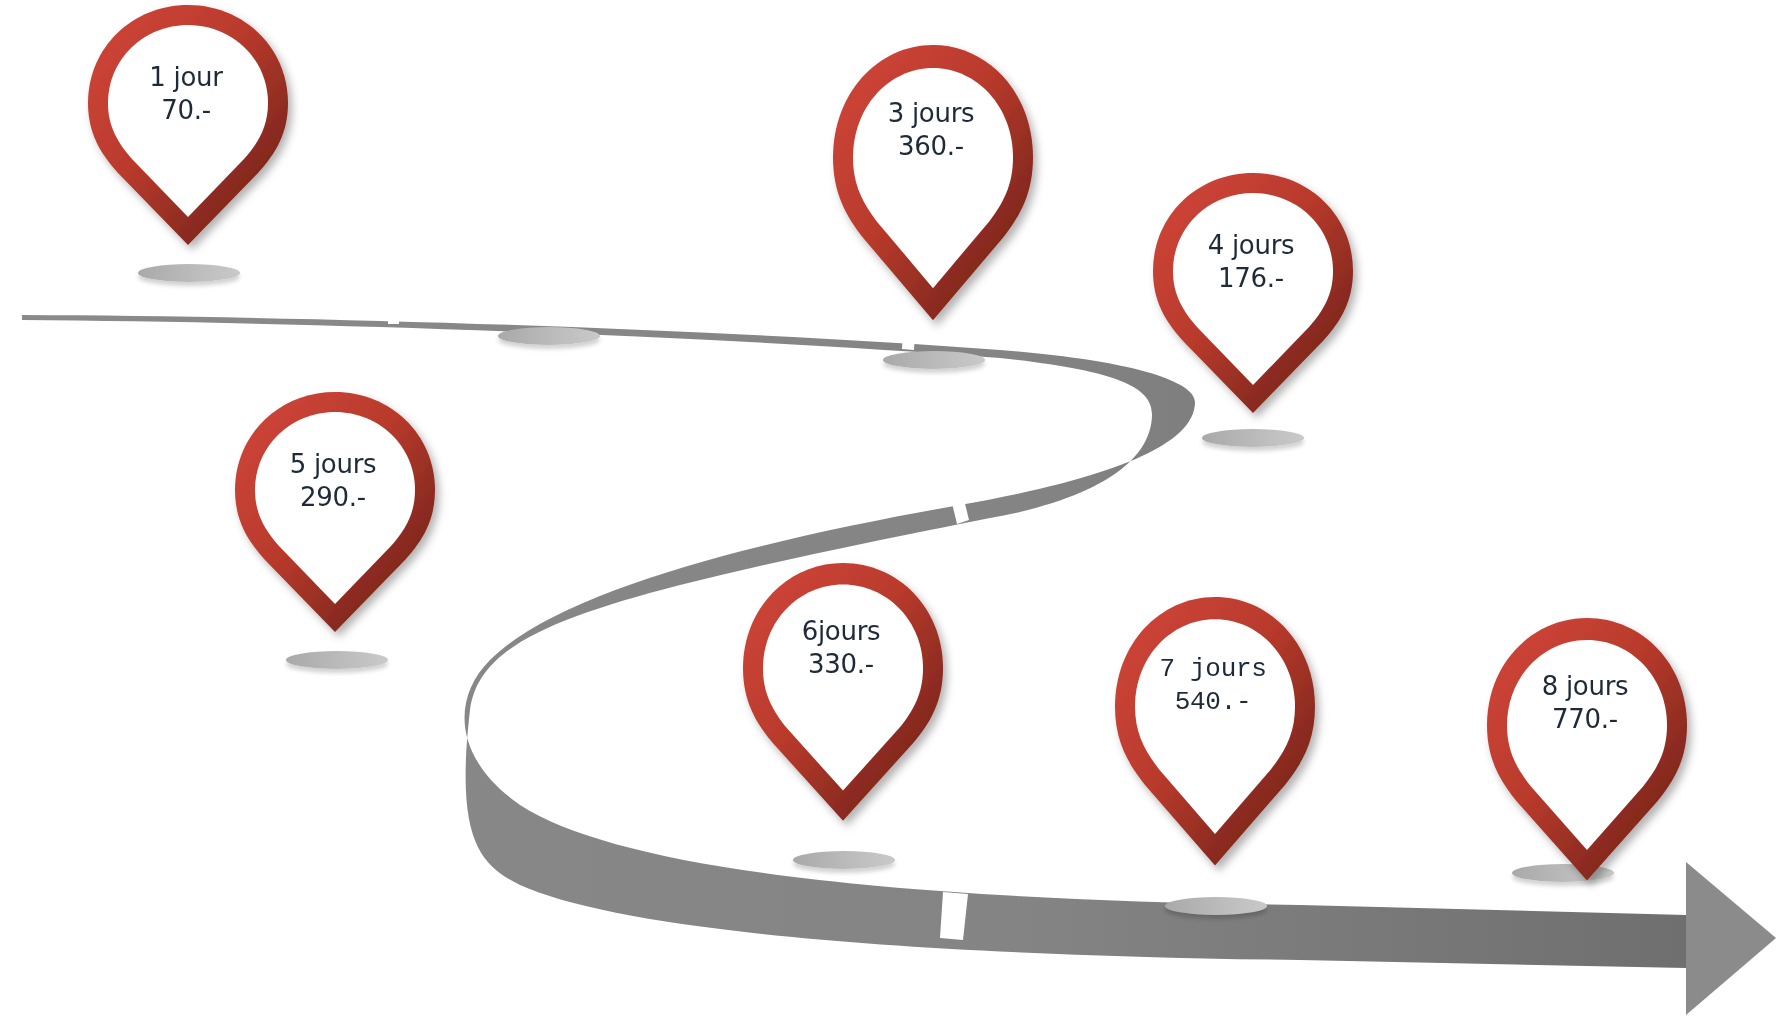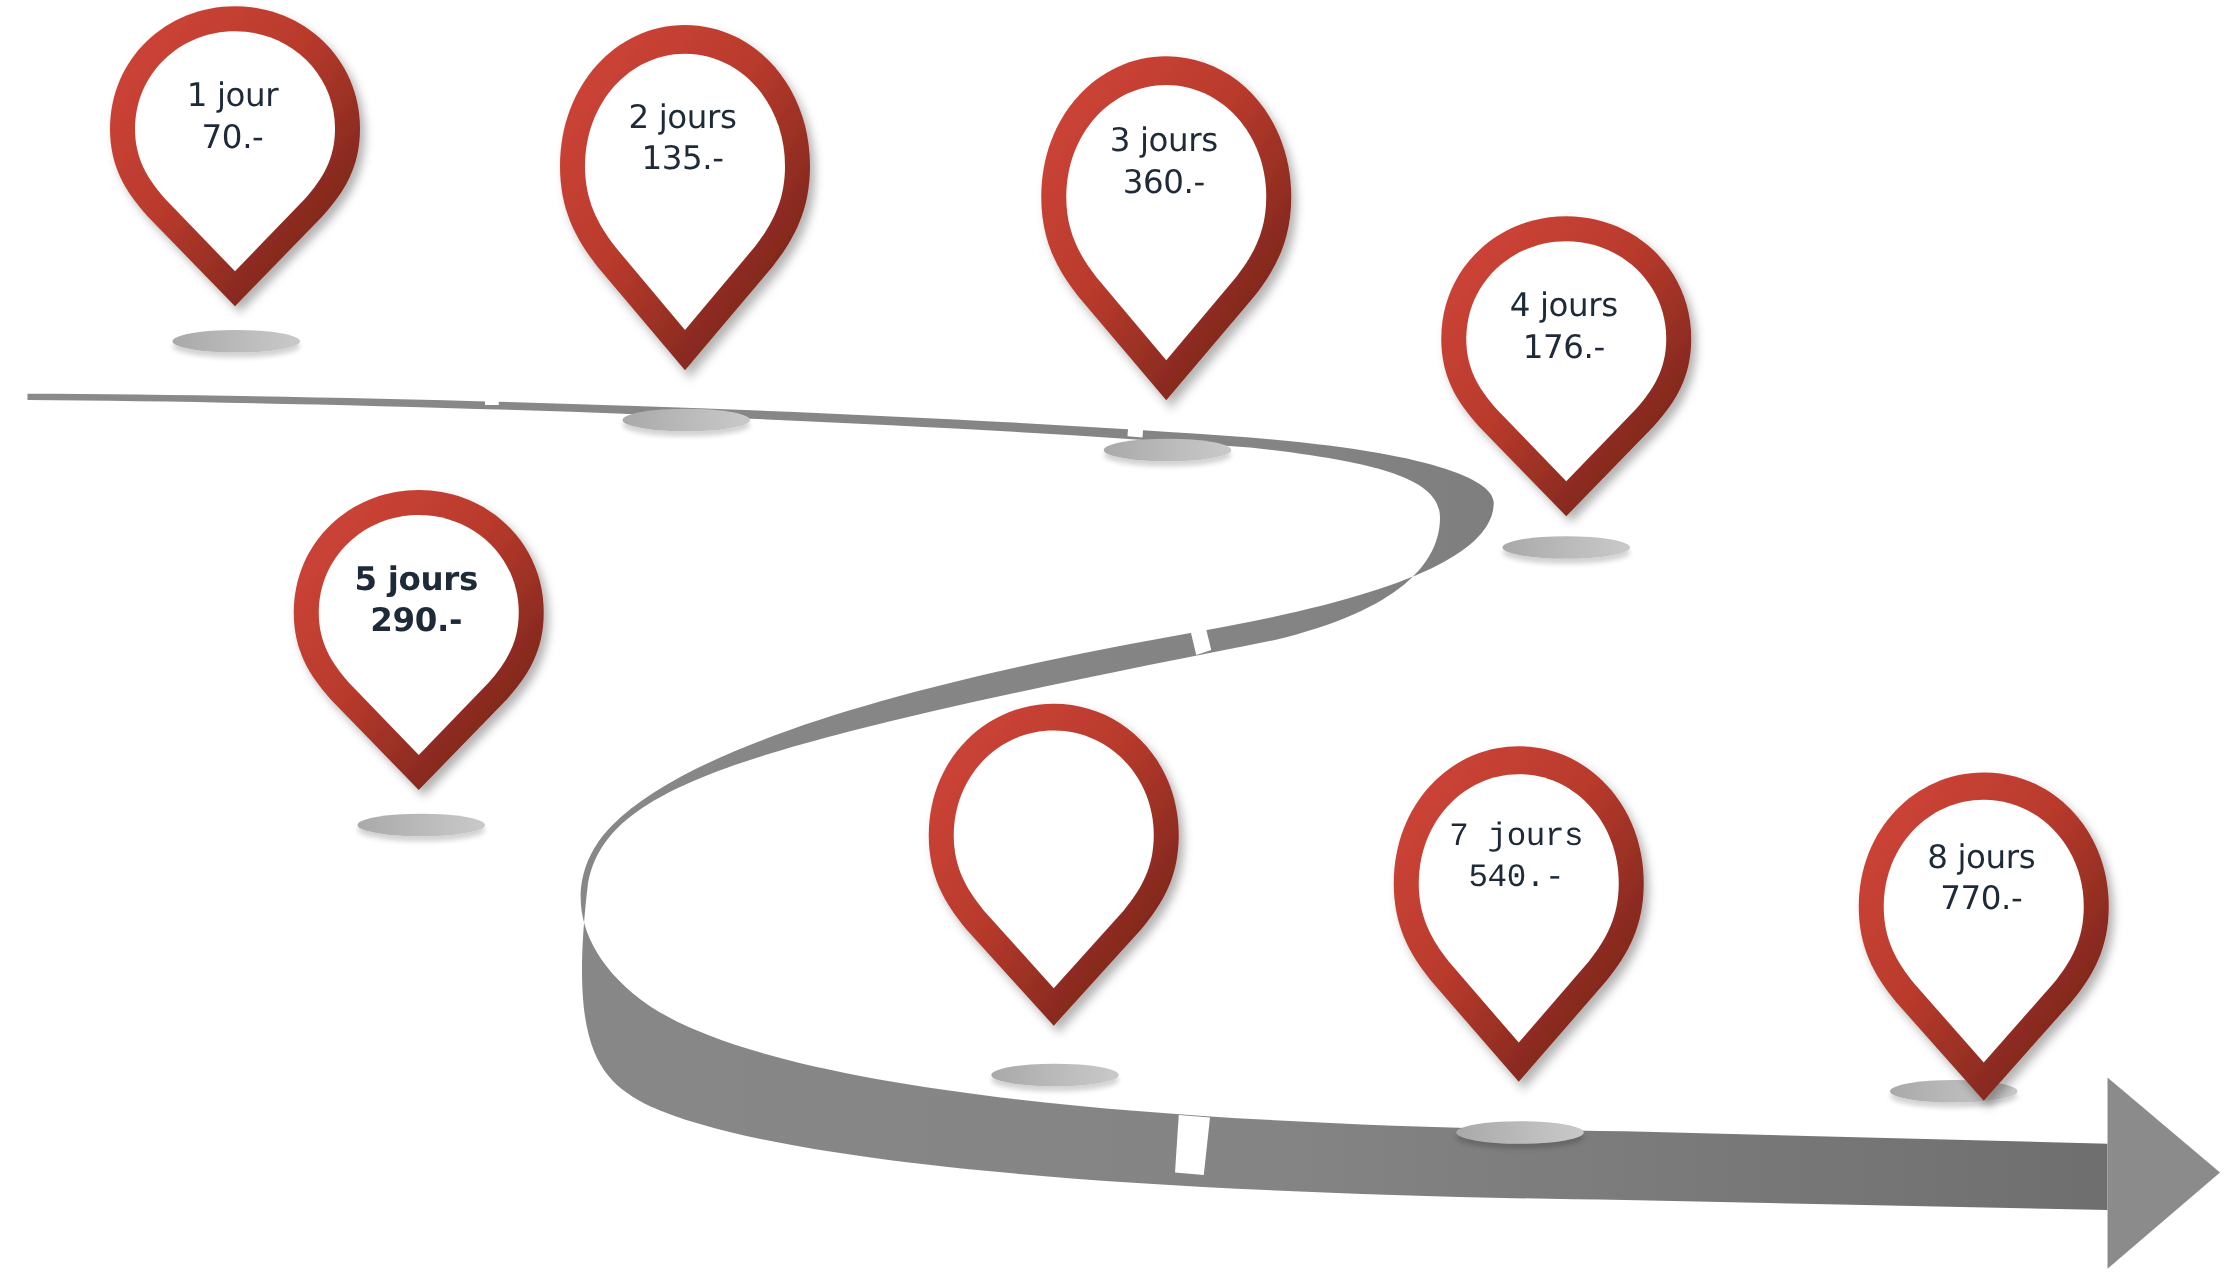--- a/index.html
+++ b/index.html
@@ -71,30 +71,20 @@
       <path filter="url(#ps1)" fill="url(#pg1)" d="M100,0 C155,0 200,42 200,98 C200,128 188,148 170,168 L100,240 L30,168 C12,148 0,128 0,98 C0,42 45,0 100,0 Z"></path>
       <path fill="#ffffff" d="M100,20 C144,20 180,54 180,98 C180,122 170,138 156,154 L100,212 L44,154 C30,138 20,122 20,98 C20,54 56,20 100,20 Z"></path>
     </svg>
     <div class="label">
       <span>1 jour</span>
       <span>70.-</span>
     </div>
   </div>
 
   <div class="shadow-disc" style="left:498px; top:327px;"></div>
-  <div class="marker" style="left:448px; top:20px; height:282px;">
-    <svg class="pin" width="200" height="282" viewBox="0 0 200 245" preserveAspectRatio="none" style="height:282px">
-      <path filter="url(#ps1)" fill="url(#pg1)" d="M100,0 C155,0 200,42 200,98 C200,128 188,148 170,168 L100,240 L30,168 C12,148 0,128 0,98 C0,42 45,0 100,0 Z"></path>
-      <path fill="#ffffff" d="M100,20 C144,20 180,54 180,98 C180,122 170,138 156,154 L100,212 L44,154 C30,138 20,122 20,98 C20,54 56,20 100,20 Z"></path>
-    </svg>
-    <div class="label" style="top:58px;">
-      <span>2 jours</span>
-      <span>135.-</span>
-    </div>
-  </div>
 
   <div class="shadow-disc" style="left:883px; top:351px;"></div>
   <div class="marker" style="left:833px; top:45px; height:281px;">
     <svg class="pin" width="200" height="281" viewBox="0 0 200 245" preserveAspectRatio="none" style="height:281px">
       <path filter="url(#ps1)" fill="url(#pg1)" d="M100,0 C155,0 200,42 200,98 C200,128 188,148 170,168 L100,240 L30,168 C12,148 0,128 0,98 C0,42 45,0 100,0 Z"></path>
       <path fill="#ffffff" d="M100,20 C144,20 180,54 180,98 C180,122 170,138 156,154 L100,212 L44,154 C30,138 20,122 20,98 C20,54 56,20 100,20 Z"></path>
     </svg>
     <div class="label" style="top:52px;">
       <span>3 jours</span>
       <span>360.-</span>
@@ -107,37 +97,41 @@
       <path filter="url(#ps1)" fill="url(#pg1)" d="M100,0 C155,0 200,42 200,98 C200,128 188,148 170,168 L100,240 L30,168 C12,148 0,128 0,98 C0,42 45,0 100,0 Z"></path>
       <path fill="#ffffff" d="M100,20 C144,20 180,54 180,98 C180,122 170,138 156,154 L100,212 L44,154 C30,138 20,122 20,98 C20,54 56,20 100,20 Z"></path>
     </svg>
     <div class="label">
       <span>4 jours</span>
       <span>176.-</span>
     </div>
   </div>
 
   <div class="shadow-disc" style="left:286px; top:651px;"></div>
-  <div class="marker" style="left:235px; top:392px;font-weight:bold;">
+  <div class="marker" style="left:235px; top:392px;">
     <svg class="pin" width="200" height="245" viewBox="0 0 200 245">
       <path filter="url(#ps1)" fill="url(#pg1)" d="M100,0 C155,0 200,42 200,98 C200,128 188,148 170,168 L100,240 L30,168 C12,148 0,128 0,98 C0,42 45,0 100,0 Z"></path>
       <path fill="#ffffff" d="M100,20 C144,20 180,54 180,98 C180,122 170,138 156,154 L100,212 L44,154 C30,138 20,122 20,98 C20,54 56,20 100,20 Z"></path>
     </svg>
     <div class="label">
       <span>5 jours</span>
       <span>290.-</span>
     </div>
   </div>
 
   <div class="shadow-disc" style="left:793px; top:851px;"></div>
   <div class="marker" style="left:743px; top:563px; height:263px;">
     <svg class="pin" width="200" height="263" viewBox="0 0 200 245" preserveAspectRatio="none" style="height:263px">
       <path filter="url(#ps1)" fill="url(#pg1)" d="M100,0 C155,0 200,42 200,98 C200,128 188,148 170,168 L100,240 L30,168 C12,148 0,128 0,98 C0,42 45,0 100,0 Z"></path>
       <path fill="#ffffff" d="M100,20 C144,20 180,54 180,98 C180,122 170,138 156,154 L100,212 L44,154 C30,138 20,122 20,98 C20,54 56,20 100,20 Z"></path>
     </svg>
+    <div class="label" style="top:52px;">
+      <span>6jours</span>
+      <span>330.-</span>
+    </div>
   </div>
 
   <div class="shadow-disc" style="left:1165px; top:897px;"></div>
   <div class="marker" style="left:1115px; top:597px; height:274px;">
     <svg class="pin" width="200" height="274" viewBox="0 0 200 245" preserveAspectRatio="none" style="height:274px">
       <path filter="url(#ps1)" fill="url(#pg1)" d="M100,0 C155,0 200,42 200,98 C200,128 188,148 170,168 L100,240 L30,168 C12,148 0,128 0,98 C0,42 45,0 100,0 Z"></path>
       <path fill="#ffffff" d="M100,20 C144,20 180,54 180,98 C180,122 170,138 156,154 L100,212 L44,154 C30,138 20,122 20,98 C20,54 56,20 100,20 Z"></path>
     </svg>
     <div class="label" style="top:56px;font-family:Liberation Mono, monospace;">
       <span>7 jours</span>

